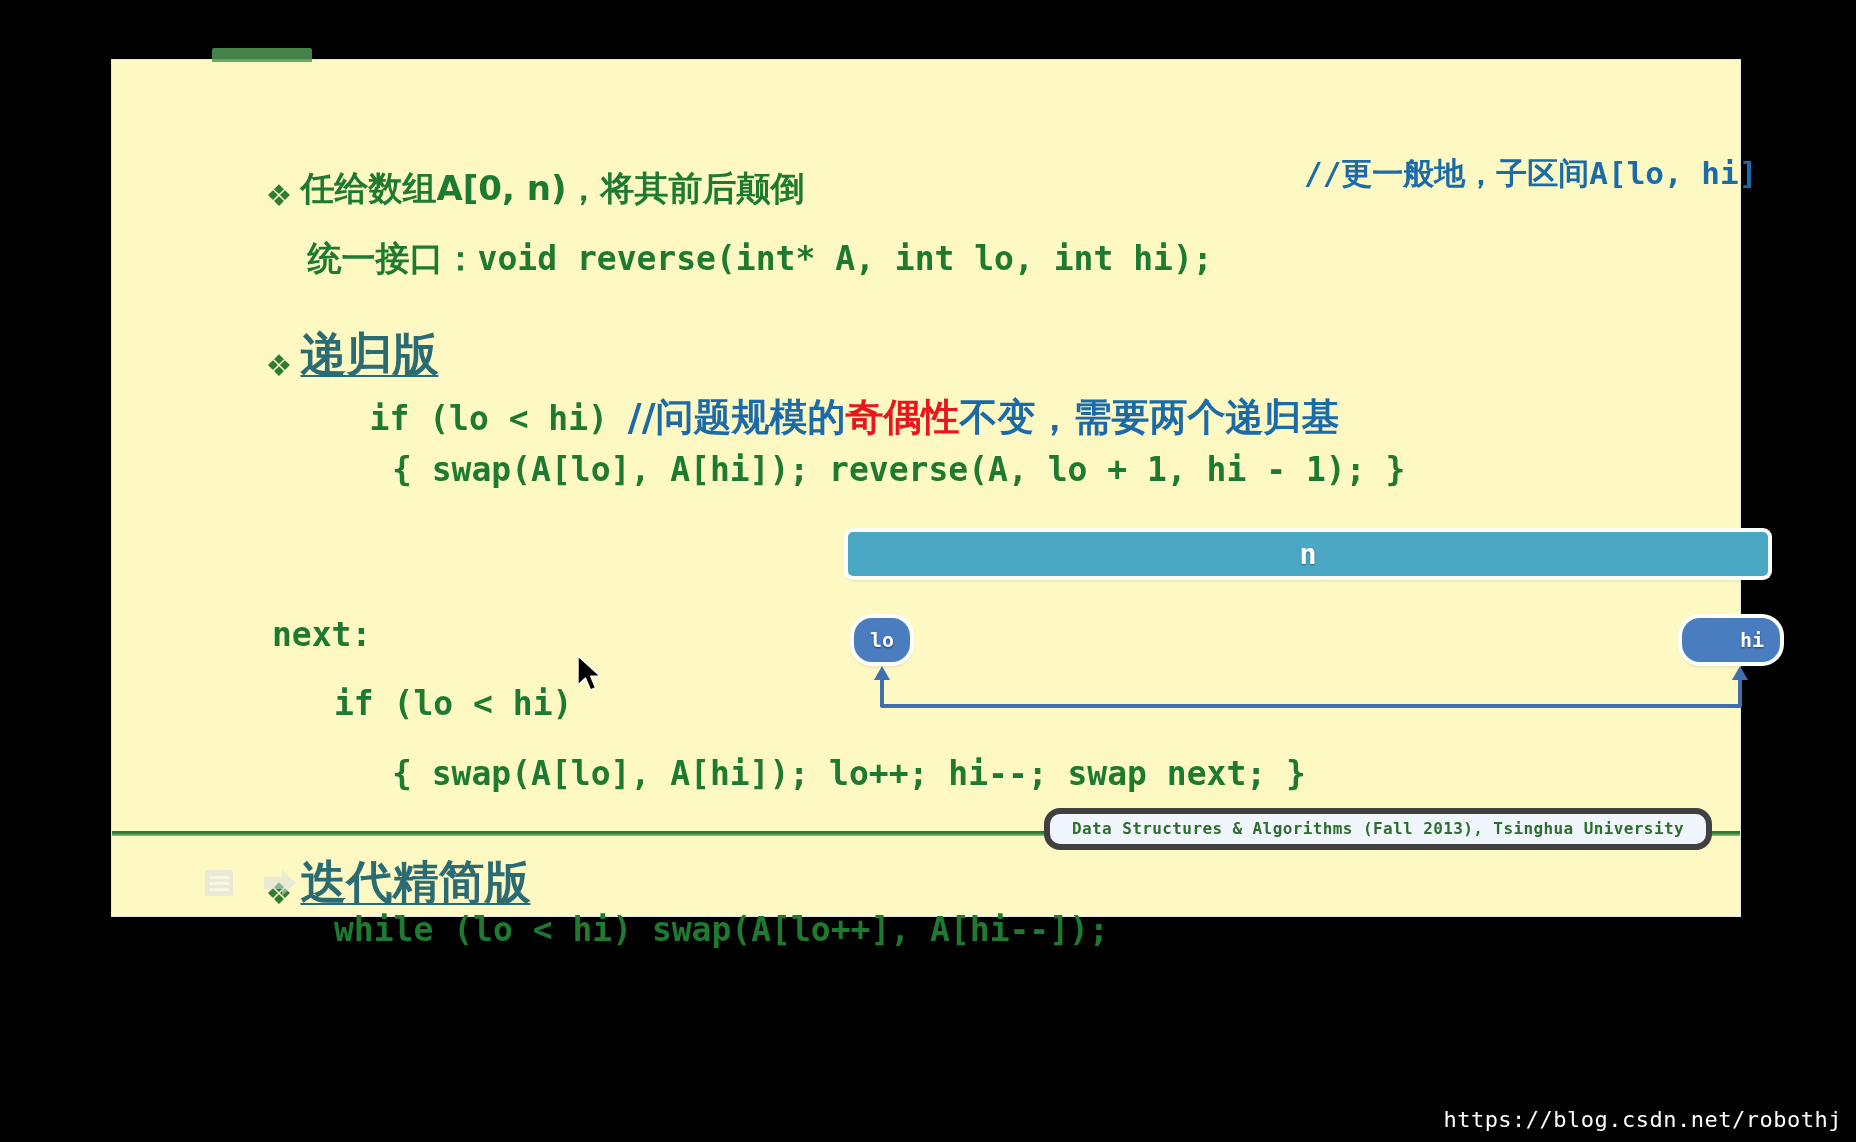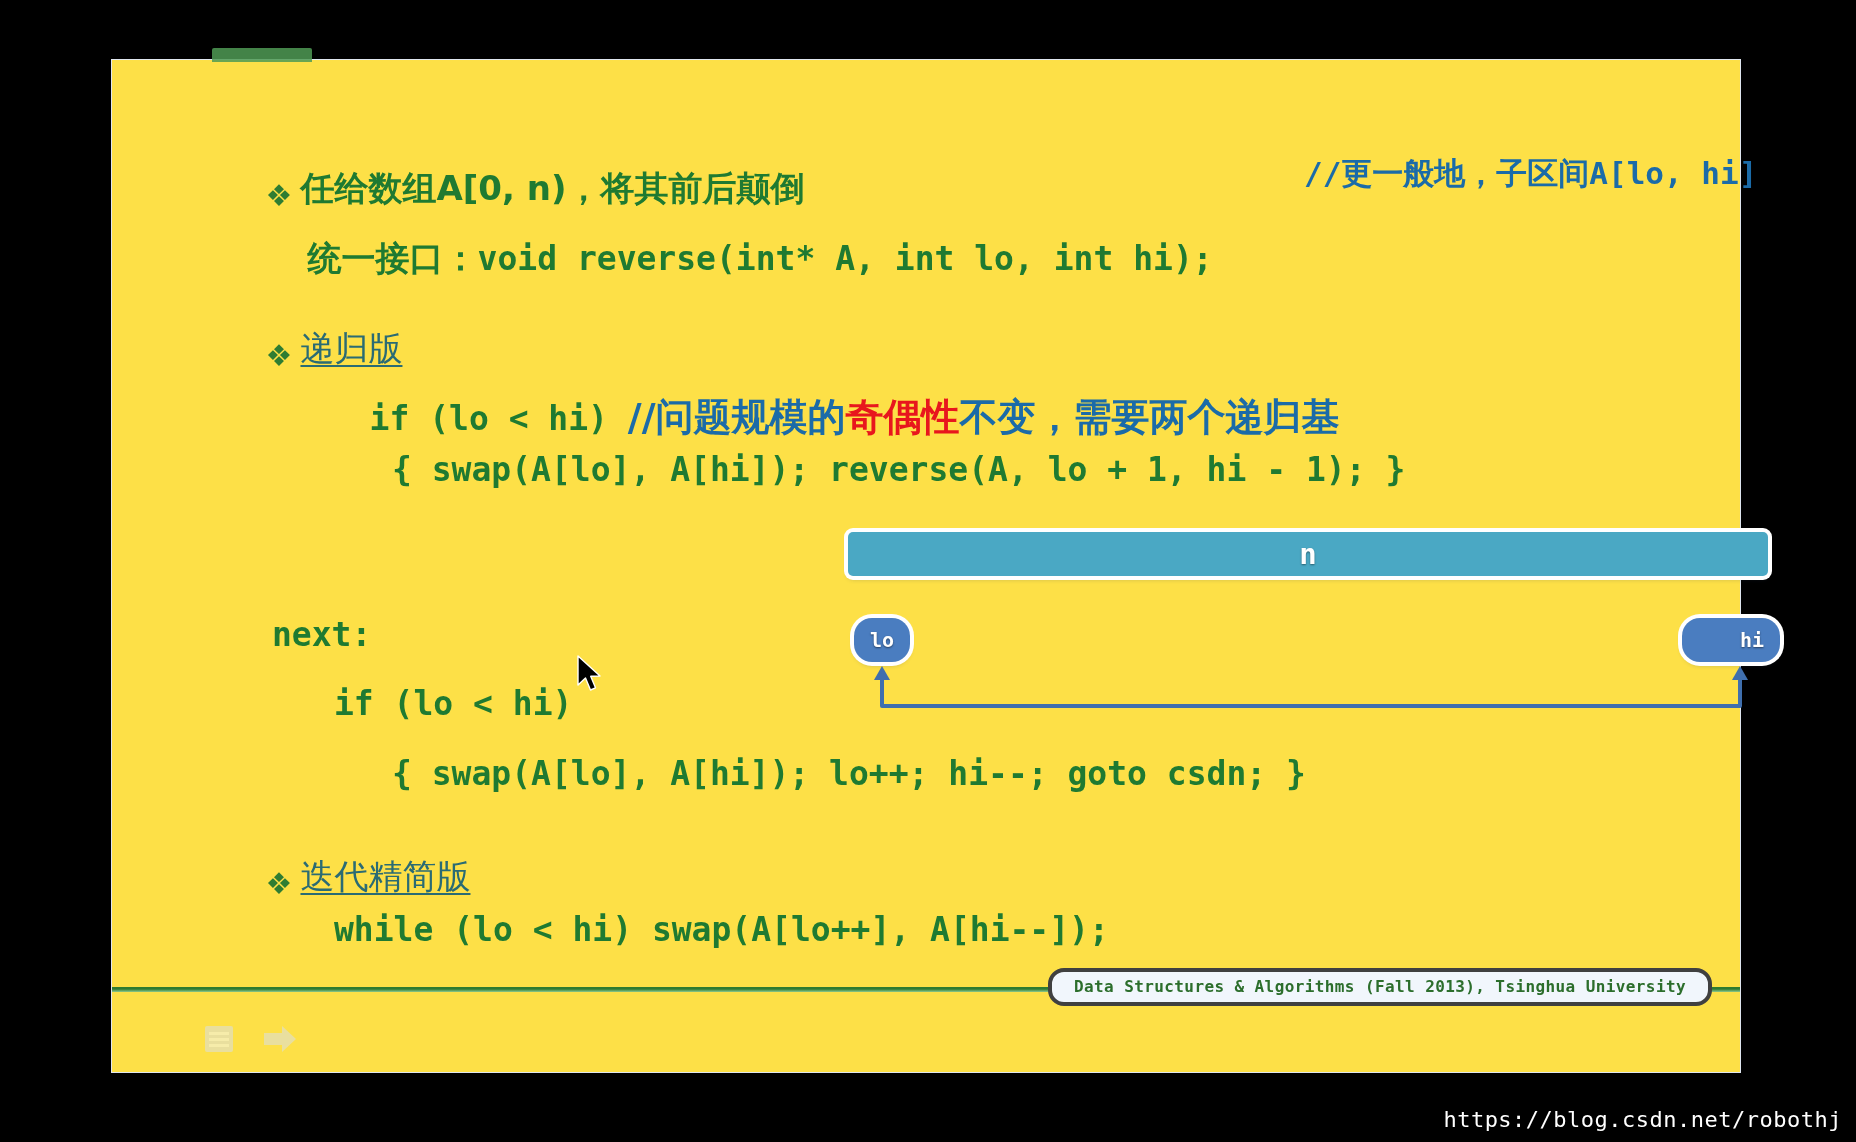--- a/index.html
+++ b/index.html
@@ -18,22 +18,22 @@
     height: 1142px;
     background: #000000;
   }
 
   
   #slide {
     position: absolute;
     left: 112px;
     top: 60px;
     width: 1628px;
-    height: 1012px;
-    background: #fde047;
+    height: 856px;
+    background: #fef9c3;
     box-shadow: 0 0 0 1px #dfe6ef;
   }
 
   
   #top-tab {
     position: absolute;
     left: 100px;
     top: -12px;
     width: 100px;
     height: 14px;
@@ -66,22 +66,22 @@
   .cn-head {
     font-family: "DejaVu Sans", sans-serif;
     font-weight: bold;
     font-size: 34px;
     color: #1f7a31;
     letter-spacing: 0px;
   }
 
   .cn-head-underline {
     font-family: "DejaVu Sans", sans-serif;
-    font-weight: normal;
-    font-size: 34px;
+    font-weight: bold;
+    font-size: 46px;
     color: #2a6b74;
     text-decoration: underline;
     text-underline-offset: 5px;
     text-decoration-thickness: 2px;
   }
 
   .code {
     font-family: "DejaVu Sans Mono", monospace;
     font-size: 33px;
     font-weight: bold;
@@ -182,21 +182,21 @@
     width: 100%;
     height: 5px;
     background: linear-gradient(to bottom, #2f7a2f 0%, #2f7a2f 40%, #8ec98e 100%);
   }
 
   #footer-badge {
     position: absolute;
     right: 28px;
     bottom: 66px;
     padding: 5px 22px 6px 22px;
-    border: 4px solid #404040;
+    border: 6px solid #404040;
     border-radius: 16px;
     background: #f1f6fc;
     font-family: "DejaVu Sans Mono", monospace;
     font-weight: bold;
     font-size: 16px;
     color: #2c6e2c;
     letter-spacing: 0.4px;
     white-space: nowrap;
   }
 
@@ -260,21 +260,21 @@
 
       <div class="row" style="left:222px; top:322px;">
         <span class="code">if (lo &lt; hi) </span><span class="cmt">//问题规模的</span><span class="cmt red">奇偶性</span><span class="cmt">不变，需要两个递归基</span>
       </div>
 
       <div class="row code" style="left:280px; top:393px;">{ swap(A[lo], A[hi]); reverse(A, lo + 1, hi - 1); }</div>
 
 
       <div class="row code" style="left:160px; top:558px;">next:</div>
       <div class="row code" style="left:222px; top:627px;">if (lo &lt; hi)</div>
-      <div class="row code" style="left:280px; top:697px;">{ swap(A[lo], A[hi]); lo++; hi--; goto csdn; }</div>
+      <div class="row code" style="left:280px; top:697px;">{ swap(A[lo], A[hi]); lo++; hi--; swap next; }</div>
 
       <div class="row" style="left:118px; top:783px;">
         <span class="bullet">❖</span><span class="cn-head-underline">迭代精简版</span>
       </div>
 
       <div class="row code" style="left:222px; top:853px;">while (lo &lt; hi) swap(A[lo++], A[hi--]);</div>
 
       <div id="diagram">
 
         <div class="bar" id="bar-n">

